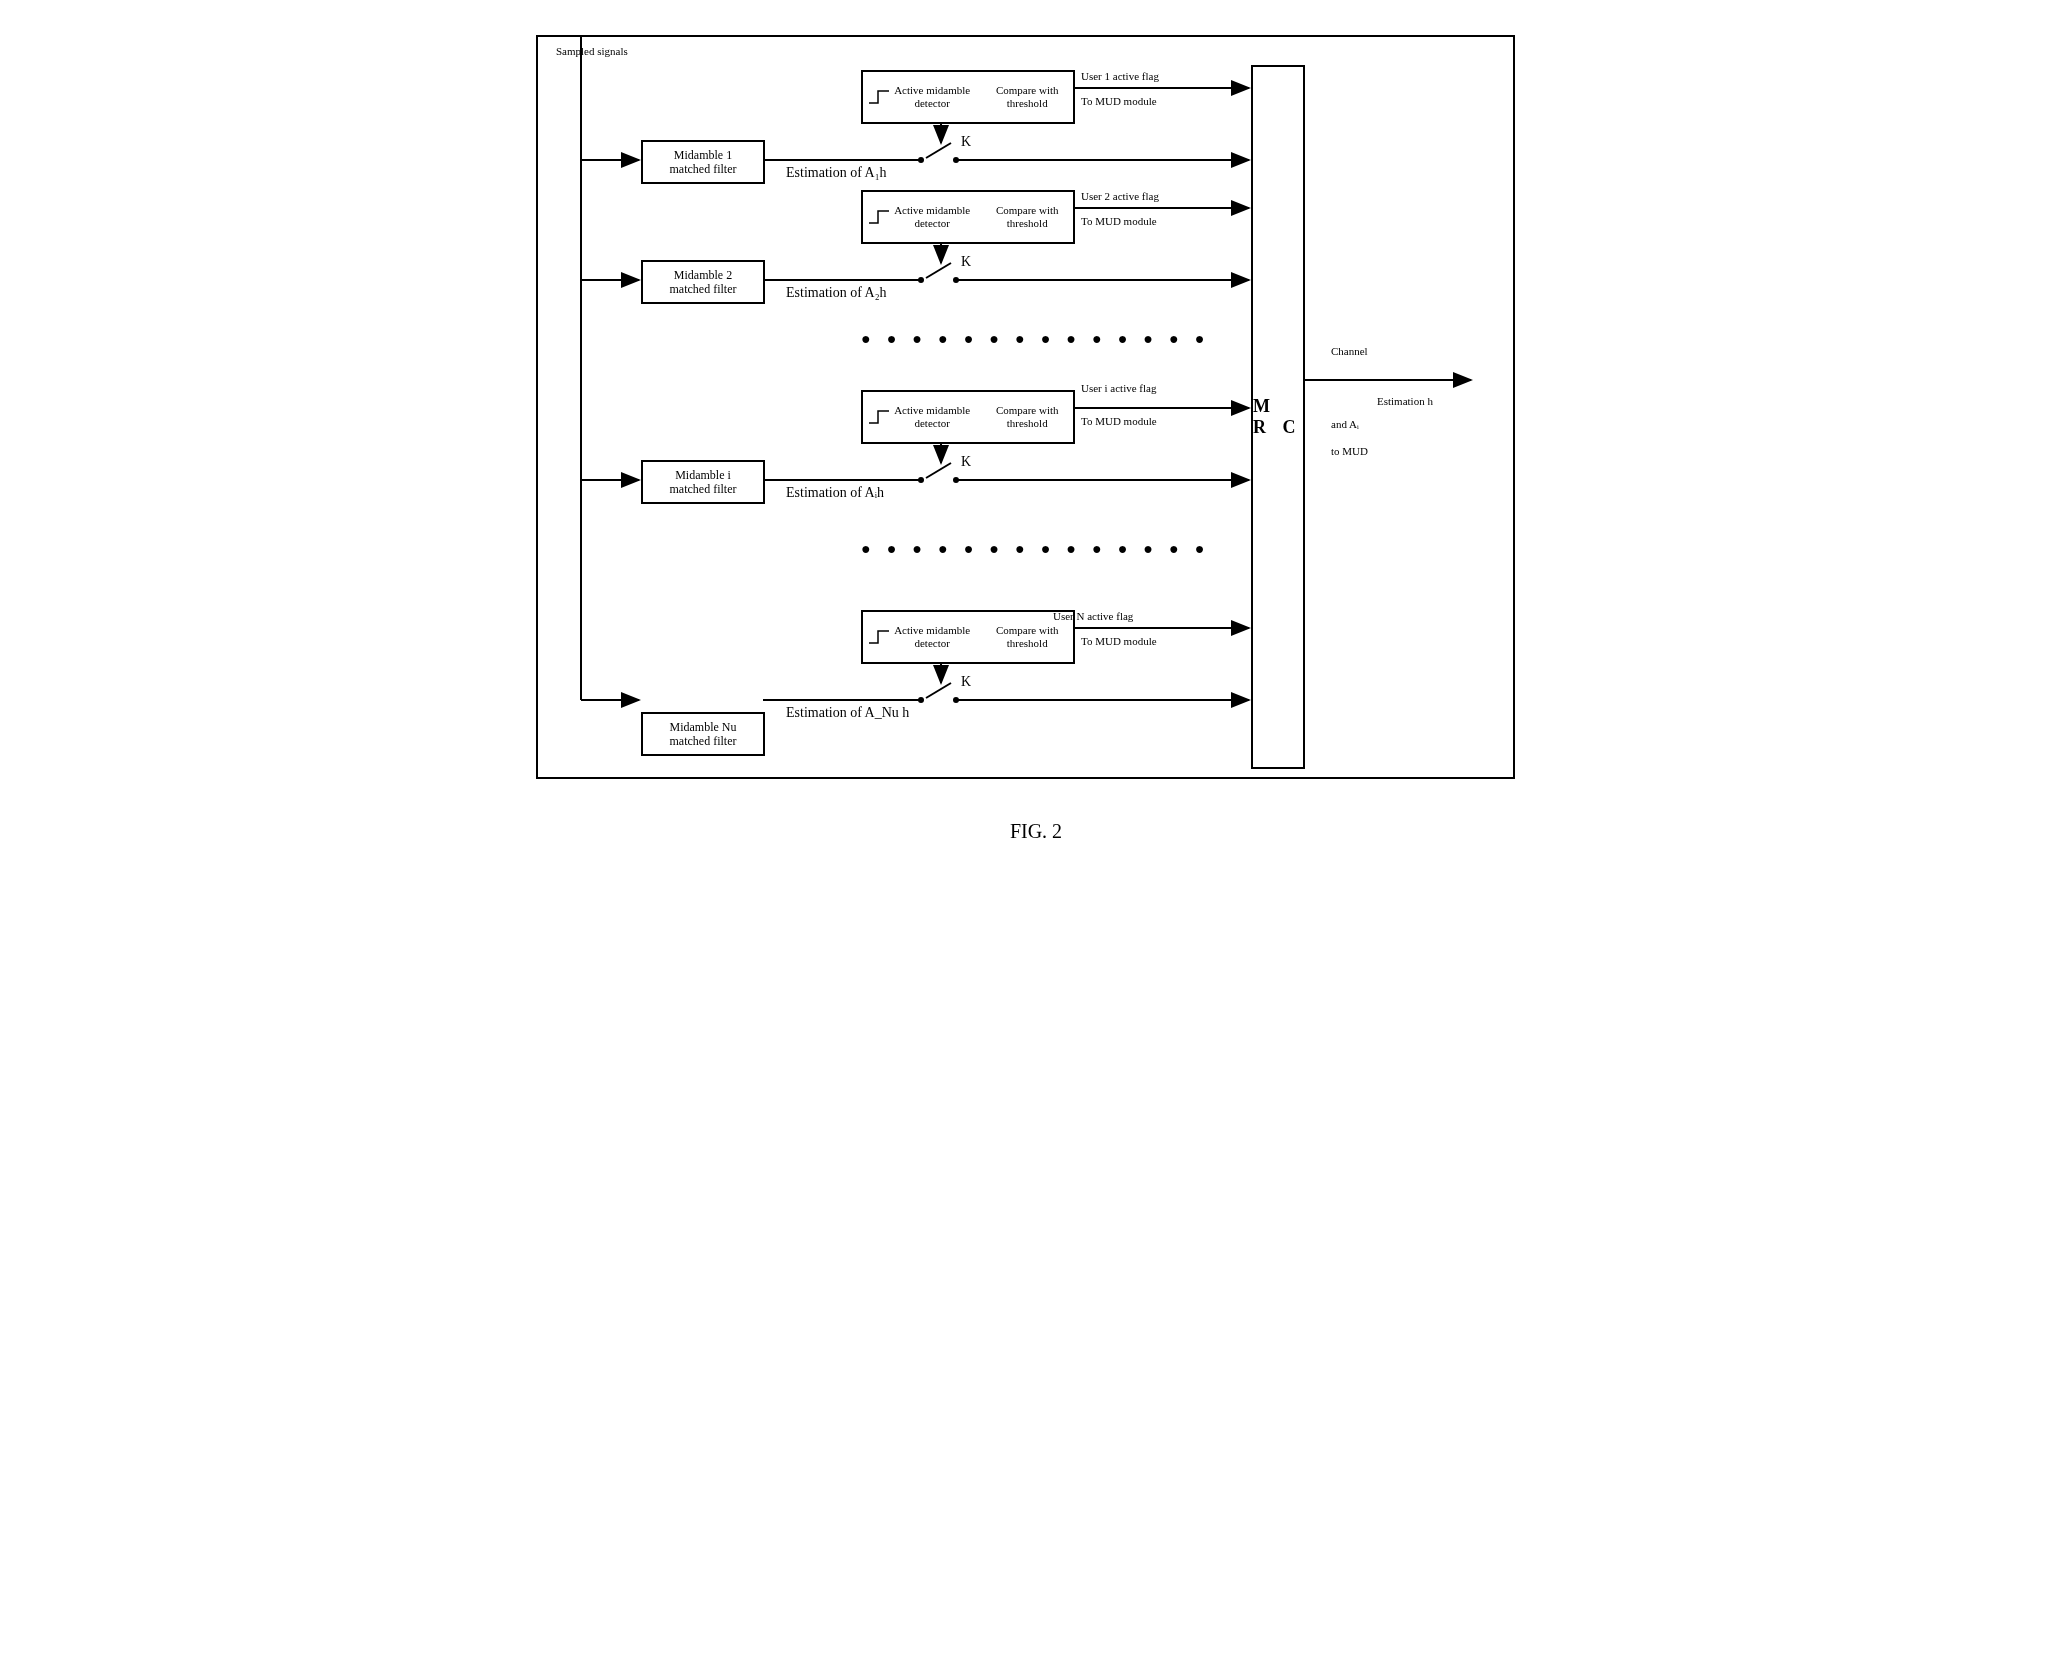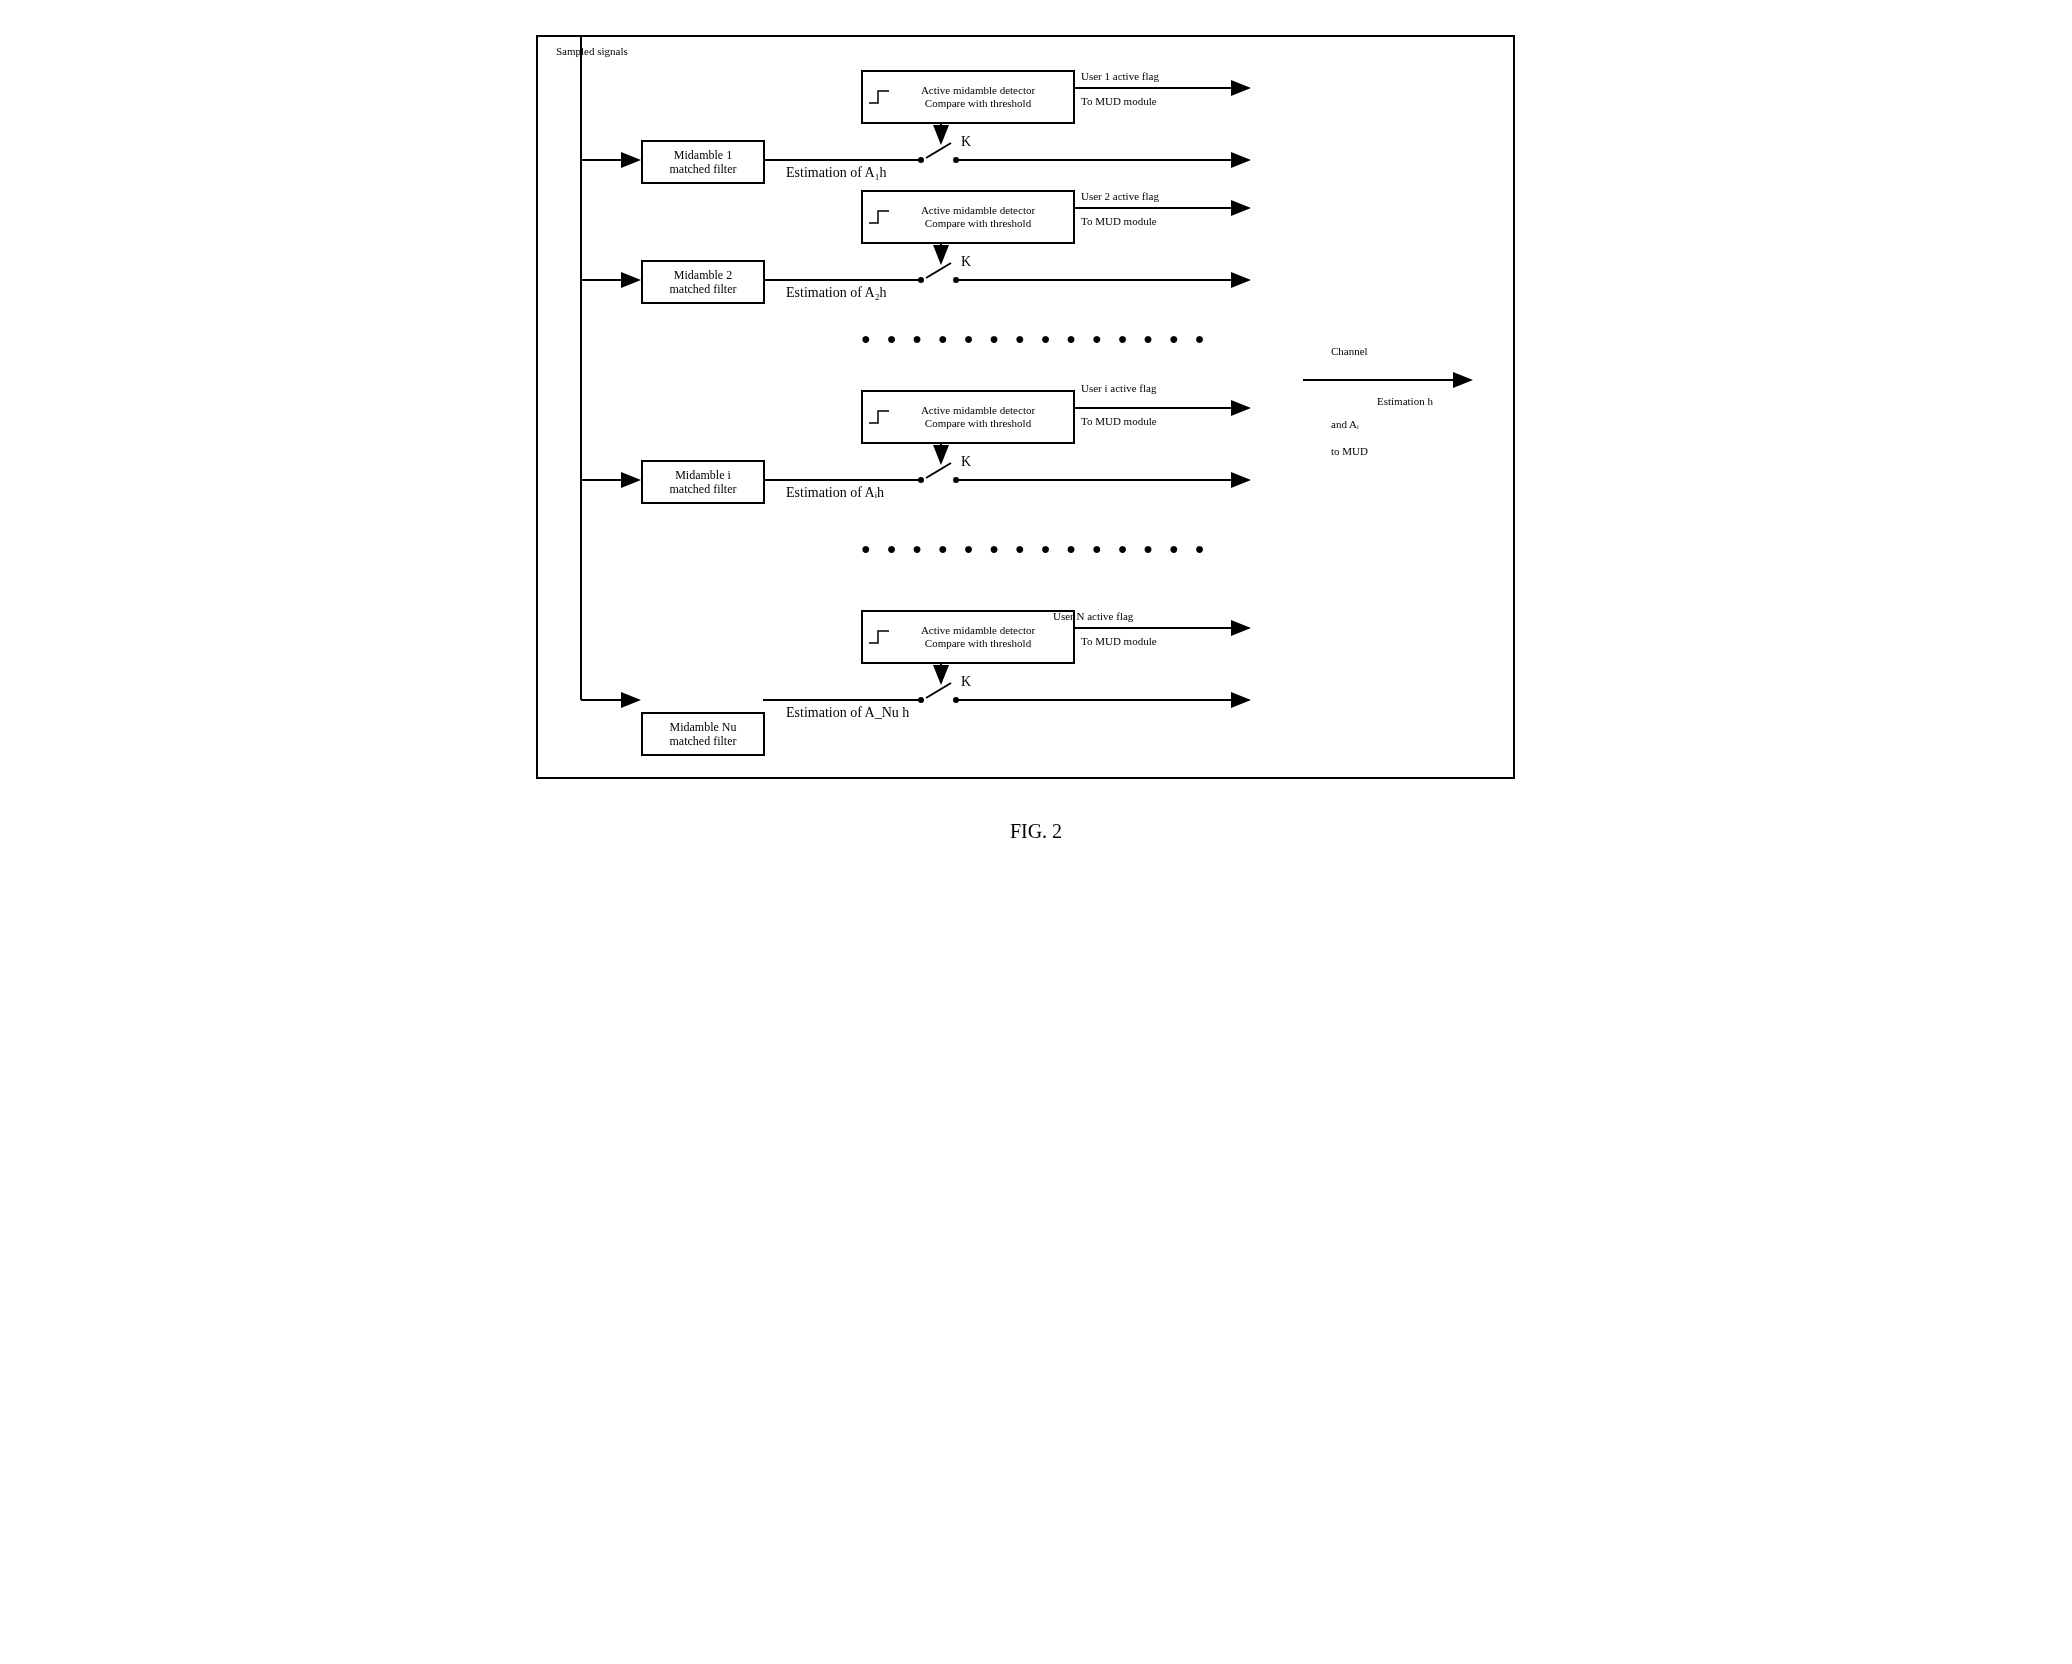--- a/index.html
+++ b/index.html
@@ -1,18 +1,18 @@
 <!DOCTYPE html>
 <html><head>
 <meta charset="utf-8">
 <style>
 body{margin:0;padding:20px;font-family:'Times New Roman',serif;background:#fff}
 .diagram{position:relative;width:1030px;height:800px;margin:0 auto}
 .outer-frame{position:absolute;left:15px;top:15px;width:975px;height:740px;border:2px solid #000}
-.box{position:absolute;border:2px solid #000;background:#fff;display:flex;flex-direction:column;justify-content:center;align-items:center;font-size:12px;line-height:1.2;text-align:center}
+.box{position:absolute;border:2px solid #000;background:#fff;display:flex;flex-direction:row;justify-content:center;align-items:center;font-size:12px;line-height:1.2;text-align:center}
 .filter-box{width:120px;height:40px;left:120px}
 .detector-box{width:190px;height:50px;left:340px;font-size:11px;padding-left:20px}
 .step-icon{position:absolute;left:6px;top:18px;width:20px;height:14px}
 .mrc-box{position:absolute;left:730px;top:45px;width:50px;height:700px;border:2px solid #000;display:flex;align-items:center;justify-content:center;font-size:18px;letter-spacing:6px;font-weight:bold}
 .label{position:absolute;font-size:11px}
 .small-label{position:absolute;font-size:14px}
 .dots{position:absolute;font-size:16px;letter-spacing:6px;font-weight:bold}
 .fig-label{text-align:center;font-size:20px;margin-top:0}
 svg{position:absolute;left:0;top:0;pointer-events:none}
 </style>
@@ -133,20 +133,23 @@
         <path d="M0,13 L9,13 L9,1 L20,1" stroke="#000" fill="none" stroke-width="1.5"></path>
       </svg>
 <span>Active midamble detector</span>
       <span>Compare with threshold</span>
     </div>
 <div class="small-label" style="left:440px;top:654px">K</div>
 <div class="small-label" style="left:265px;top:685px">Estimation of A_Nu h</div>
 <div class="label" style="left:532px;top:590px">User N active flag</div>
 <div class="label" style="left:560px;top:615px">To MUD module</div>
 
+<div class="mrc-box">
+      <span>M R C</span>
+    </div>
 
 <div class="label" style="left:810px;top:325px">Channel</div>
 <div class="label" style="left:856px;top:375px">Estimation h</div>
 <div class="label" style="left:810px;top:398px">and Aᵢ</div>
 <div class="label" style="left:810px;top:425px">to MUD</div>
 </div>
 
 <div class="fig-label">FIG. 2</div>
 
 </body></html>

